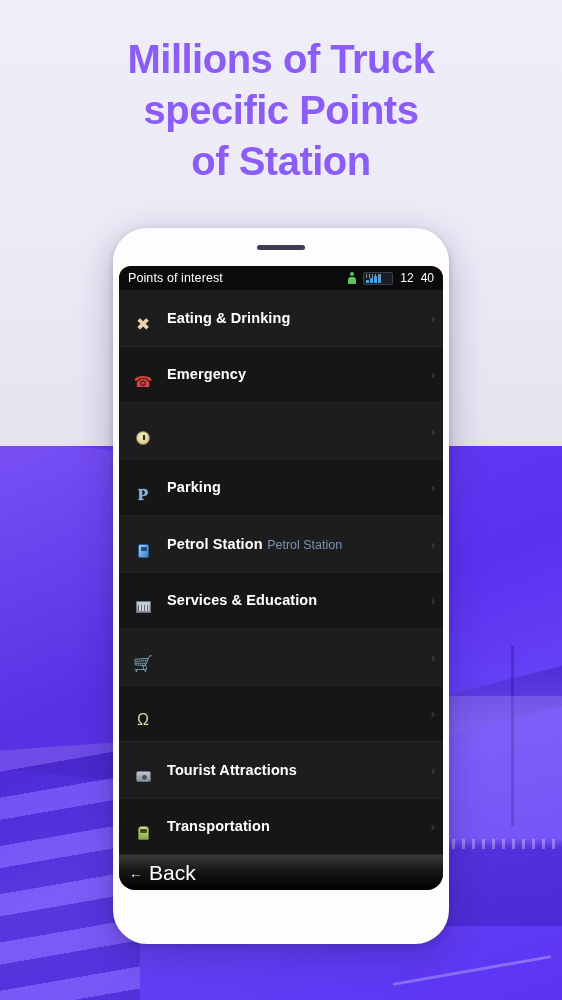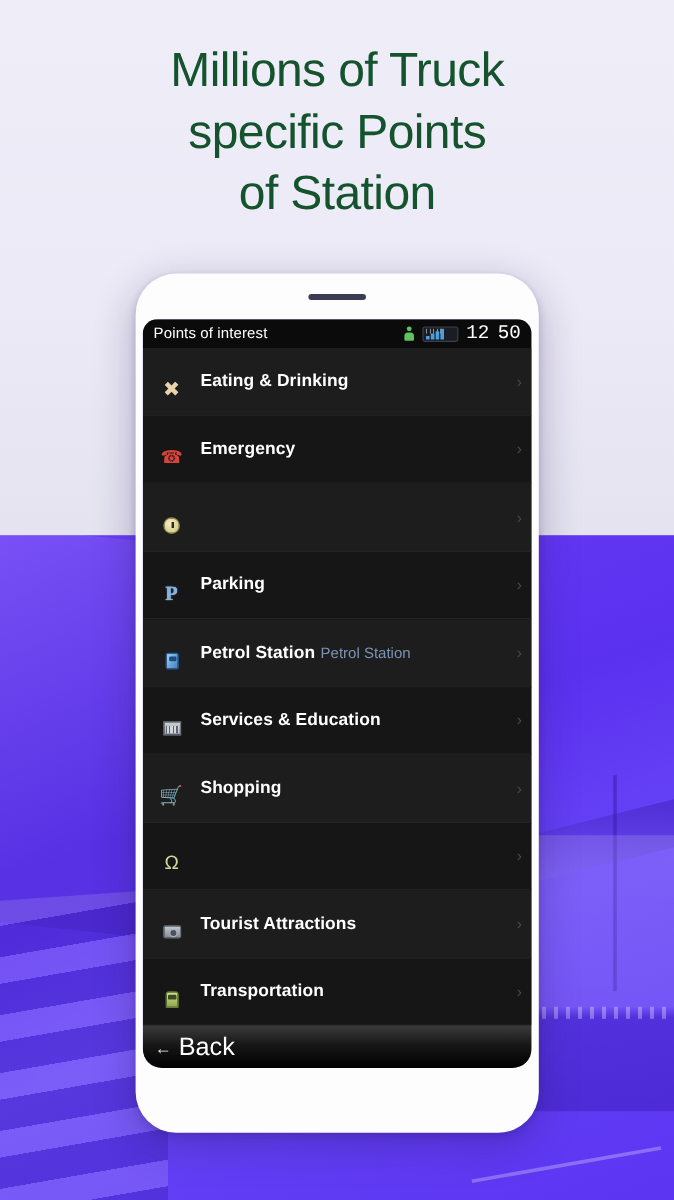--- a/index.html
+++ b/index.html
@@ -57,42 +57,42 @@
   }
   .pole {
     position:absolute; right:48px; top:200px; width:3px; height:180px;
     background:rgba(30,0,120,.30);
   }
 
   
   #headline {
     position:absolute; left:0; top:34px; width:562px;
     text-align:center; z-index:5;
-    color:#14532d;
-    font-size:40px; line-height:1.27; font-weight:normal;
+    color:#8b5cf6;
+    font-size:40px; line-height:1.27; font-weight:bold;
     letter-spacing:-0.5px;
   }
   #headline .hl-line { display:block; }
 
   
   #phone {
     position:absolute; left:113px; top:228px;
     width:336px; height:716px;
     background:#fdfdfd;
     border-radius:34px;
     box-shadow:0 10px 34px rgba(40,20,90,.30), 0 2px 6px rgba(40,20,90,.18);
     z-index:6;
   }
   #speaker {
     position:absolute; left:50%; top:17px; transform:translateX(-50%);
     width:48px; height:5px; border-radius:3px; background:#3c3c55;
   }
   #screen {
     position:absolute; left:6px; top:38px; width:324px; height:624px;
-    background:#c4b5fd; border-radius:12px 12px 16px 16px; overflow:hidden;
+    background:#f97316; border-radius:12px 12px 16px 16px; overflow:hidden;
     display:flex; flex-direction:column;
   }
 
   
   #statusbar {
     height:24px; flex:0 0 24px; background:#0b0b0b;
     display:flex; align-items:center; padding:0 9px;
     color:#fff;
   }
   #status-title { font-size:12.5px; letter-spacing:.1px; }
@@ -113,21 +113,21 @@
   }
   .signal-box i { display:block; width:3px; background:#4a9fe0; border-radius:.5px; }
   .signal-box i:nth-child(1){height:3px;}
   .signal-box i:nth-child(2){height:5px;}
   .signal-box i:nth-child(3){height:7px;}
   .signal-box i:nth-child(4){height:9px;}
   .signal-box:before {
     content:""; position:absolute; left:2px; top:1px; width:13px; height:4px;
     background:repeating-linear-gradient(90deg,#8a8f99 0 1px, transparent 1px 3px);
   }
-  .status-num { font-size:16px;font-family:Liberation Mono, monospace; }
+  .status-num { font-size:12px; }
 
   
   #poi-list { flex:1 1 auto; background:#0d0d0d; overflow:hidden; }
   .poi-row {
     position:relative; height:56.5px;
     border-bottom:1px solid #232323;
     background:#1d1d1d;
     display:flex; align-items:center;
   }
   .poi-row.alt { background:#161616; }
@@ -220,21 +220,21 @@
       <span id="status-title">Points of interest</span>
       <span id="status-right">
         <span class="person-icon"></span>
         <span class="signal-box">
             <i></i>
             <i></i>
             <i></i>
             <i></i>
           </span>
         <span class="status-num">12</span>
-        <span class="status-num">50</span>
+        <span class="status-num">40</span>
       </span>
     </div>
 
     <div id="poi-list">
 
       <div class="poi-row">
         <span class="poi-icon">
             <span class="g g-cutlery">✖</span>
           </span>
         <span class="poi-texts">
@@ -288,23 +288,20 @@
         <span class="poi-texts">
           <span class="poi-title">Services &amp; Education</span>
         </span>
         <span class="poi-chevron">›</span>
       </div>
 
       <div class="poi-row">
         <span class="poi-icon">
             <span class="g g-cart">🛒</span>
           </span>
-        <span class="poi-texts">
-          <span class="poi-title">Shopping</span>
-        </span>
         <span class="poi-chevron">›</span>
       </div>
 
       <div class="poi-row alt">
         <span class="poi-icon">
             <span class="g g-sports">Ω</span>
           </span>
         <span class="poi-chevron">›</span>
       </div>
 

